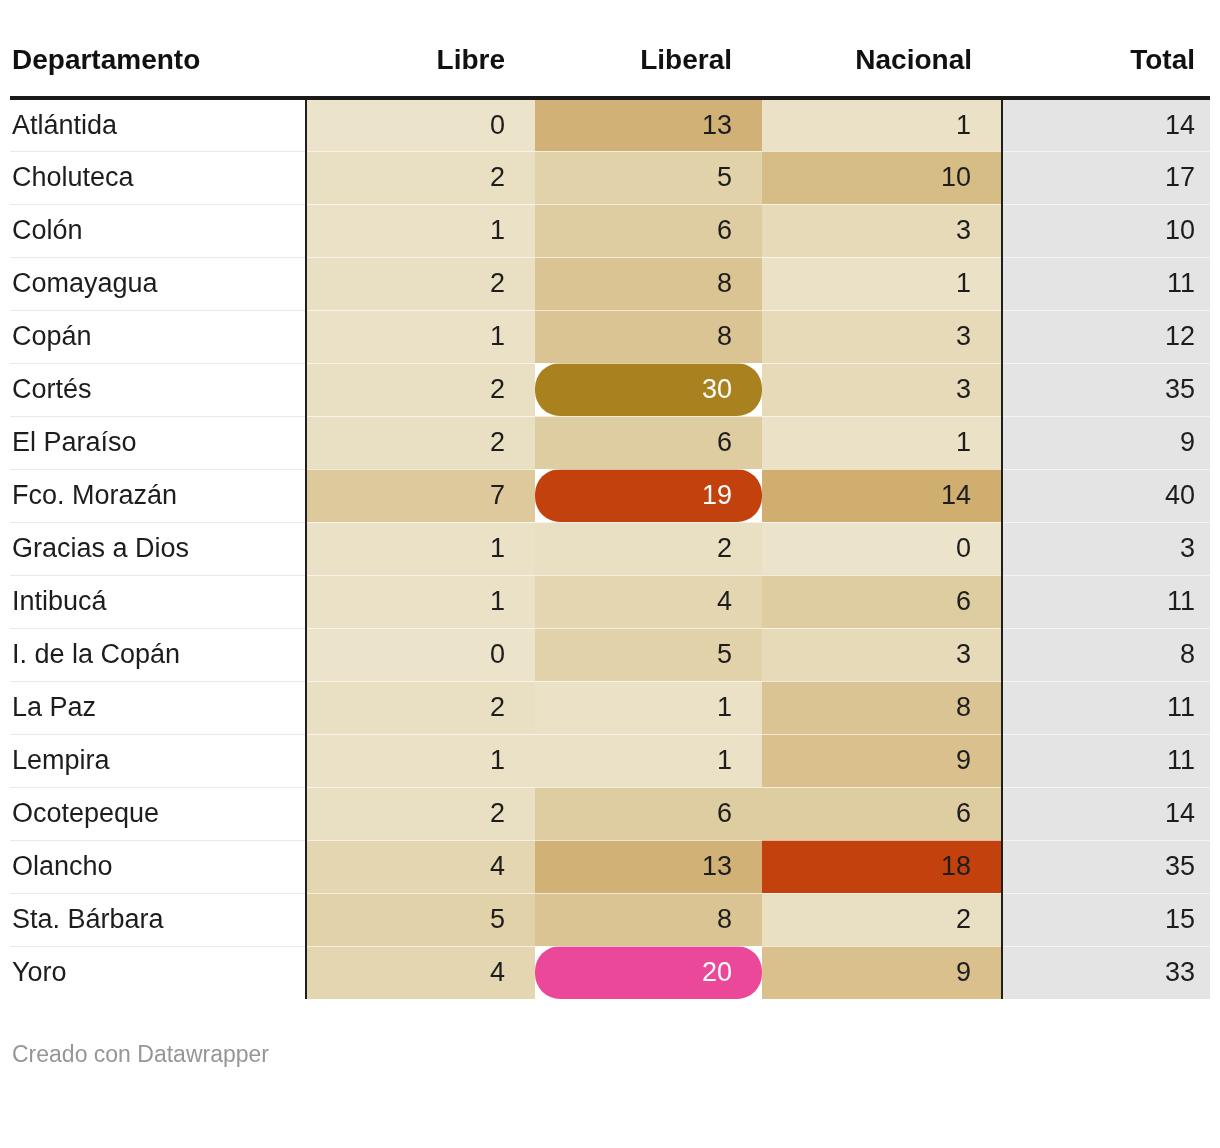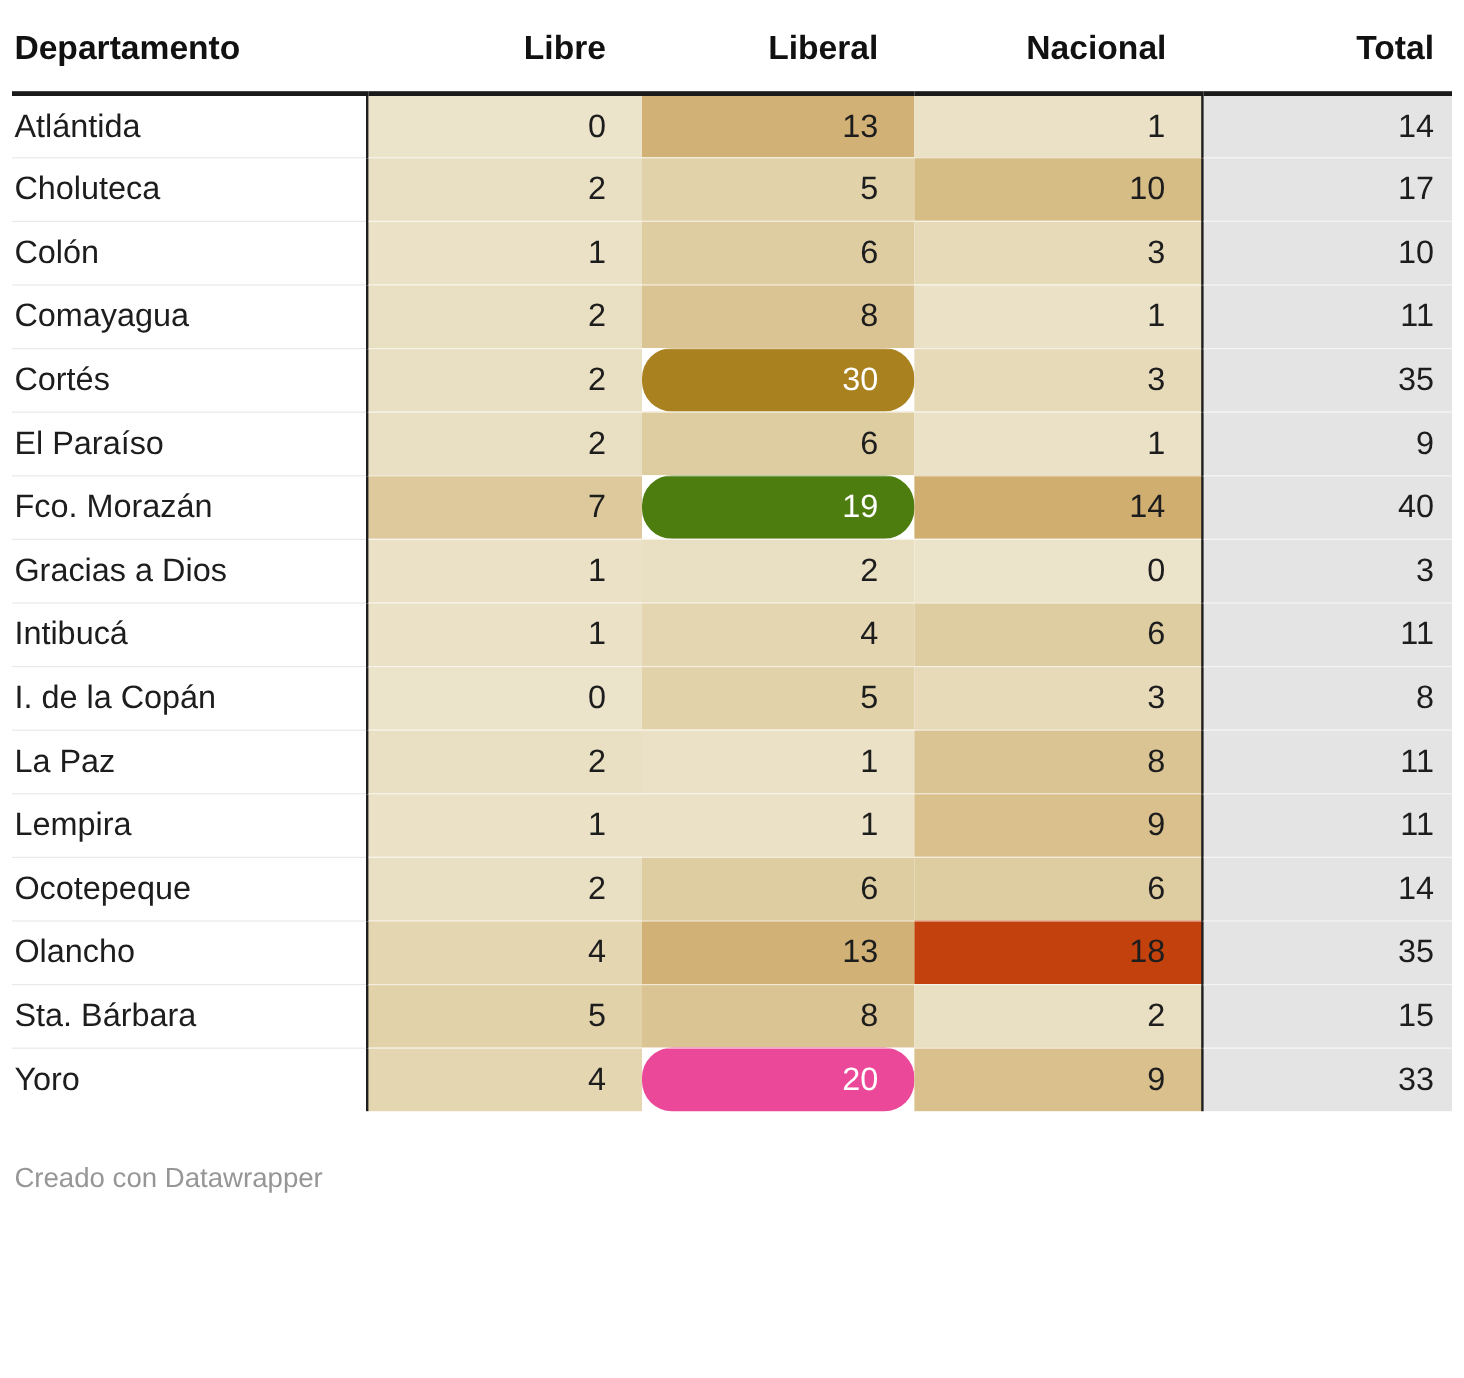--- a/index.html
+++ b/index.html
@@ -22,21 +22,21 @@
   }
   .wrap{margin:0 10px;width:1200px;}
   table{border-collapse:collapse;table-layout:fixed;width:1200px;}
   col.c-name{width:296px;}
   col.c-libre{width:229px;}
   col.c-liberal{width:227px;}
   col.c-nacional{width:240px;}
   col.c-total{width:208px;}
   th{
     font-weight:700;font-size:28px;color:#111;
-    text-align:right;padding:24px 30px 20px 0;
+    text-align:right;padding:44px 30px 20px 0;
     border-bottom:4px solid var(--header-rule);
     white-space:nowrap;
   }
   th.name{text-align:left;padding-left:2px;padding-right:0;}
   th.total{padding-right:15px;}
   td{
     height:53px;font-size:27px;line-height:1;
     text-align:right;padding:0 30px 0 0;white-space:nowrap;
     color:var(--text-dark);
   }
@@ -105,41 +105,48 @@
   </tr>
 
   <tr>
     <td class="name">Comayagua</td>
     <td class="heat first" style="background: rgb(233, 223, 194);">2</td>
     <td class="heat" style="background: rgb(219, 196, 147);">8</td>
     <td class="heat" style="background: rgb(234, 225, 198);">1</td>
     <td class="total">11</td>
   </tr>
 
+  <tr>
+    <td class="name">Copán</td>
+    <td class="heat first" style="background: rgb(234, 225, 198);">1</td>
+    <td class="heat" style="background: rgb(219, 196, 147);">8</td>
+    <td class="heat" style="background: rgb(230, 218, 185);">3</td>
+    <td class="total">12</td>
+  </tr>
 
   <tr>
     <td class="name">Cortés</td>
     <td class="heat first" style="background: rgb(233, 223, 194);">2</td>
     <td class="heat light" style="background: rgb(170, 129, 31);">30</td>
     <td class="heat" style="background: rgb(230, 218, 185);">3</td>
     <td class="total">35</td>
   </tr>
 
   <tr>
     <td class="name">El Paraíso</td>
     <td class="heat first" style="background: rgb(233, 223, 194);">2</td>
     <td class="heat" style="background: rgb(223, 205, 162);">6</td>
     <td class="heat" style="background: rgb(234, 225, 198);">1</td>
     <td class="total">9</td>
   </tr>
 
   <tr>
     <td class="name">Fco. Morazán</td>
     <td class="heat first" style="background: rgb(221, 201, 155);">7</td>
-    <td class="heat light" style="background: #4d7c0f;">19</td>
+    <td class="heat light" style="background: #c2410c;">19</td>
     <td class="heat" style="background: rgb(207, 174, 112);">14</td>
     <td class="total">40</td>
   </tr>
 
   <tr>
     <td class="name">Gracias a Dios</td>
     <td class="heat first" style="background: rgb(234, 225, 198);">1</td>
     <td class="heat" style="background: rgb(233, 223, 194);">2</td>
     <td class="heat" style="background: rgb(236, 227, 203);">0</td>
     <td class="total">3</td>

